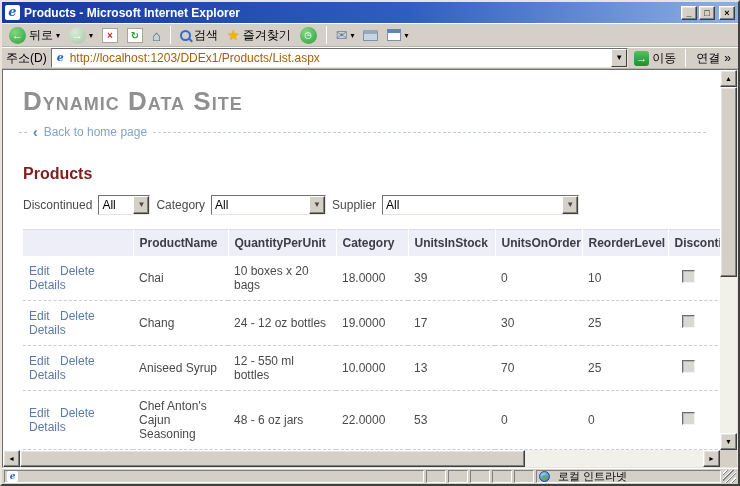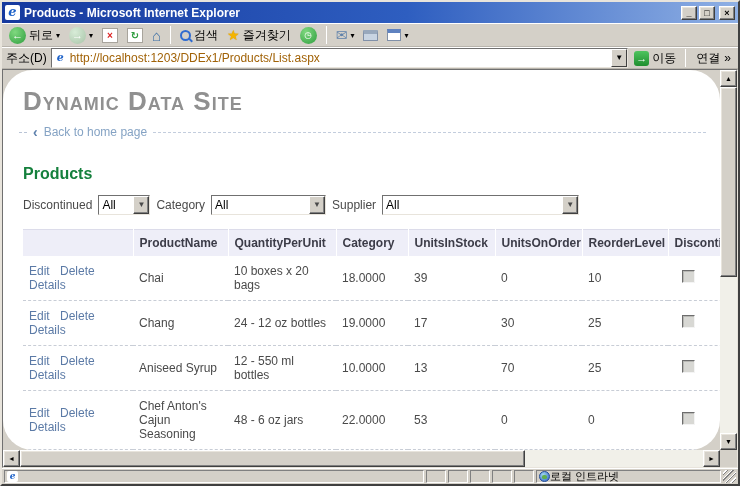--- a/index.html
+++ b/index.html
@@ -50,30 +50,30 @@
   .addr-field .ie-icon { width:13px; height:13px; font-size:11px; line-height:12px; }
   .addr-url { flex:1; white-space:nowrap; overflow:hidden; color:#a16207; }
   .addr-drop { width:16px; height:18px; background:#d4d0c8; border:1px solid; border-color:#fff #404040 #404040 #fff; font-size:8px; text-align:center; line-height:16px; flex-shrink:0; }
   .go-btn { display:flex; align-items:center; gap:3px; white-space:nowrap; padding:0 2px; }
   .go-ico { width:15px; height:15px; background:linear-gradient(#4fc45f,#1f8e2f); border-radius:3px; color:#fff; font-weight:bold; font-size:11px; text-align:center; line-height:14px; }
   .links-btn { display:flex; align-items:center; gap:4px; padding:0 3px; white-space:nowrap; }
 
   
   .viewport { flex:1; display:flex; flex-direction:column; border:1px solid; border-color:#707070 #e8e4dc #e8e4dc #707070; overflow:hidden; }
   .content-row { flex:1; display:flex; overflow:hidden; }
-  .page { flex:1; background:#fff; overflow:hidden; color:#4a4a4a;border-radius:30px; }
+  .page { flex:1; background:#fff; overflow:hidden; color:#4a4a4a; }
 
   .site-title { margin:16px 0 0 20px; font-size:26px; font-weight:bold; font-variant:small-caps; letter-spacing:1px; color:#909090; }
   .back-row { display:flex; align-items:center; margin:8px 14px 0 16px; gap:6px; }
   .back-dash { width:8px; border-top:1px dashed #b9c4d6; }
   .back-chevron { color:#5e81ad; font-size:14px; font-weight:bold; line-height:12px; }
   .back-link { color:#85a3c4; text-decoration:none; white-space:nowrap; }
   .back-rule { flex:1; border-top:1px dashed #c3cddd; }
 
-  .products-heading { margin:26px 0 0 20px; font-size:16px; font-weight:bold; color:#15803d; }
+  .products-heading { margin:26px 0 0 20px; font-size:16px; font-weight:bold; color:#7f1d1d; }
 
   .filters { display:flex; align-items:center; margin:12px 0 0 20px; gap:6px; color:#4a4a4a; }
   .select { height:20px; background:#fff; border:1px solid; border-color:#707070 #e8e4dc #e8e4dc #707070; display:flex; align-items:center; justify-content:space-between; padding-left:3px; }
   .select .val { white-space:nowrap; overflow:hidden; color:#000; }
   .select .btn { width:16px; height:18px; background:#d4d0c8; border:1px solid; border-color:#fff #404040 #404040 #fff; box-shadow:inset -1px -1px 0 #808080; font-size:8px; text-align:center; line-height:16px; flex-shrink:0; }
   .sel-discontinued { width:52px; }
   .sel-category { width:115px; }
   .sel-supplier { width:197px; }
 
   table.products { margin:14px 0 0 20px; width:705px; border-collapse:collapse; table-layout:fixed; font-size:12px; }
@@ -91,21 +91,21 @@
   .hthumb { width:505px; background:#d4d0c8; border:1px solid; border-color:#fff #404040 #404040 #fff; box-shadow:inset -1px -1px 0 #808080,inset 1px 1px 0 #e8e4dc; flex-shrink:0; }
   .vtrack { flex:1; }
   .htrack { flex:1; }
   .scroll-corner { width:17px; height:17px; background:#d4d0c8; flex-shrink:0; }
 
   
   .statusbar { height:16px; display:flex; align-items:stretch; gap:2px; padding:1px 2px 1px 2px; border-top:1px solid #fff; flex-shrink:0; font-size:11px; }
   .spanel { border:1px solid; border-color:#808080 #fff #fff #808080; display:flex; align-items:center; padding:0 2px; overflow:hidden; }
   .spanel.main { flex:1; }
   .spanel.small { width:20px; }
-  .spanel.zone { width:185px; gap:0; white-space:nowrap; }
+  .spanel.zone { width:185px; gap:8px; white-space:nowrap; }
   .statusbar .ie-icon { width:11px; height:11px; font-size:9px; line-height:10px; }
   .globe-ico { width:11px; height:11px; border-radius:50%; background:radial-gradient(circle at 35% 30%,#9fd4f0,#2f63c4); border:1px solid #1e4a98; position:relative; flex-shrink:0; }
   .globe-ico::after { content:""; position:absolute; left:2px; top:3px; width:5px; height:4px; background:#5fae4f; border-radius:40%; }
   .grip { width:13px; background:repeating-linear-gradient(135deg,#d4d0c8 0 2px,#fff 2px 3px,#808080 3px 4px); }
 </style>
 </head>
 <body>
 
 <div class="window">
 

